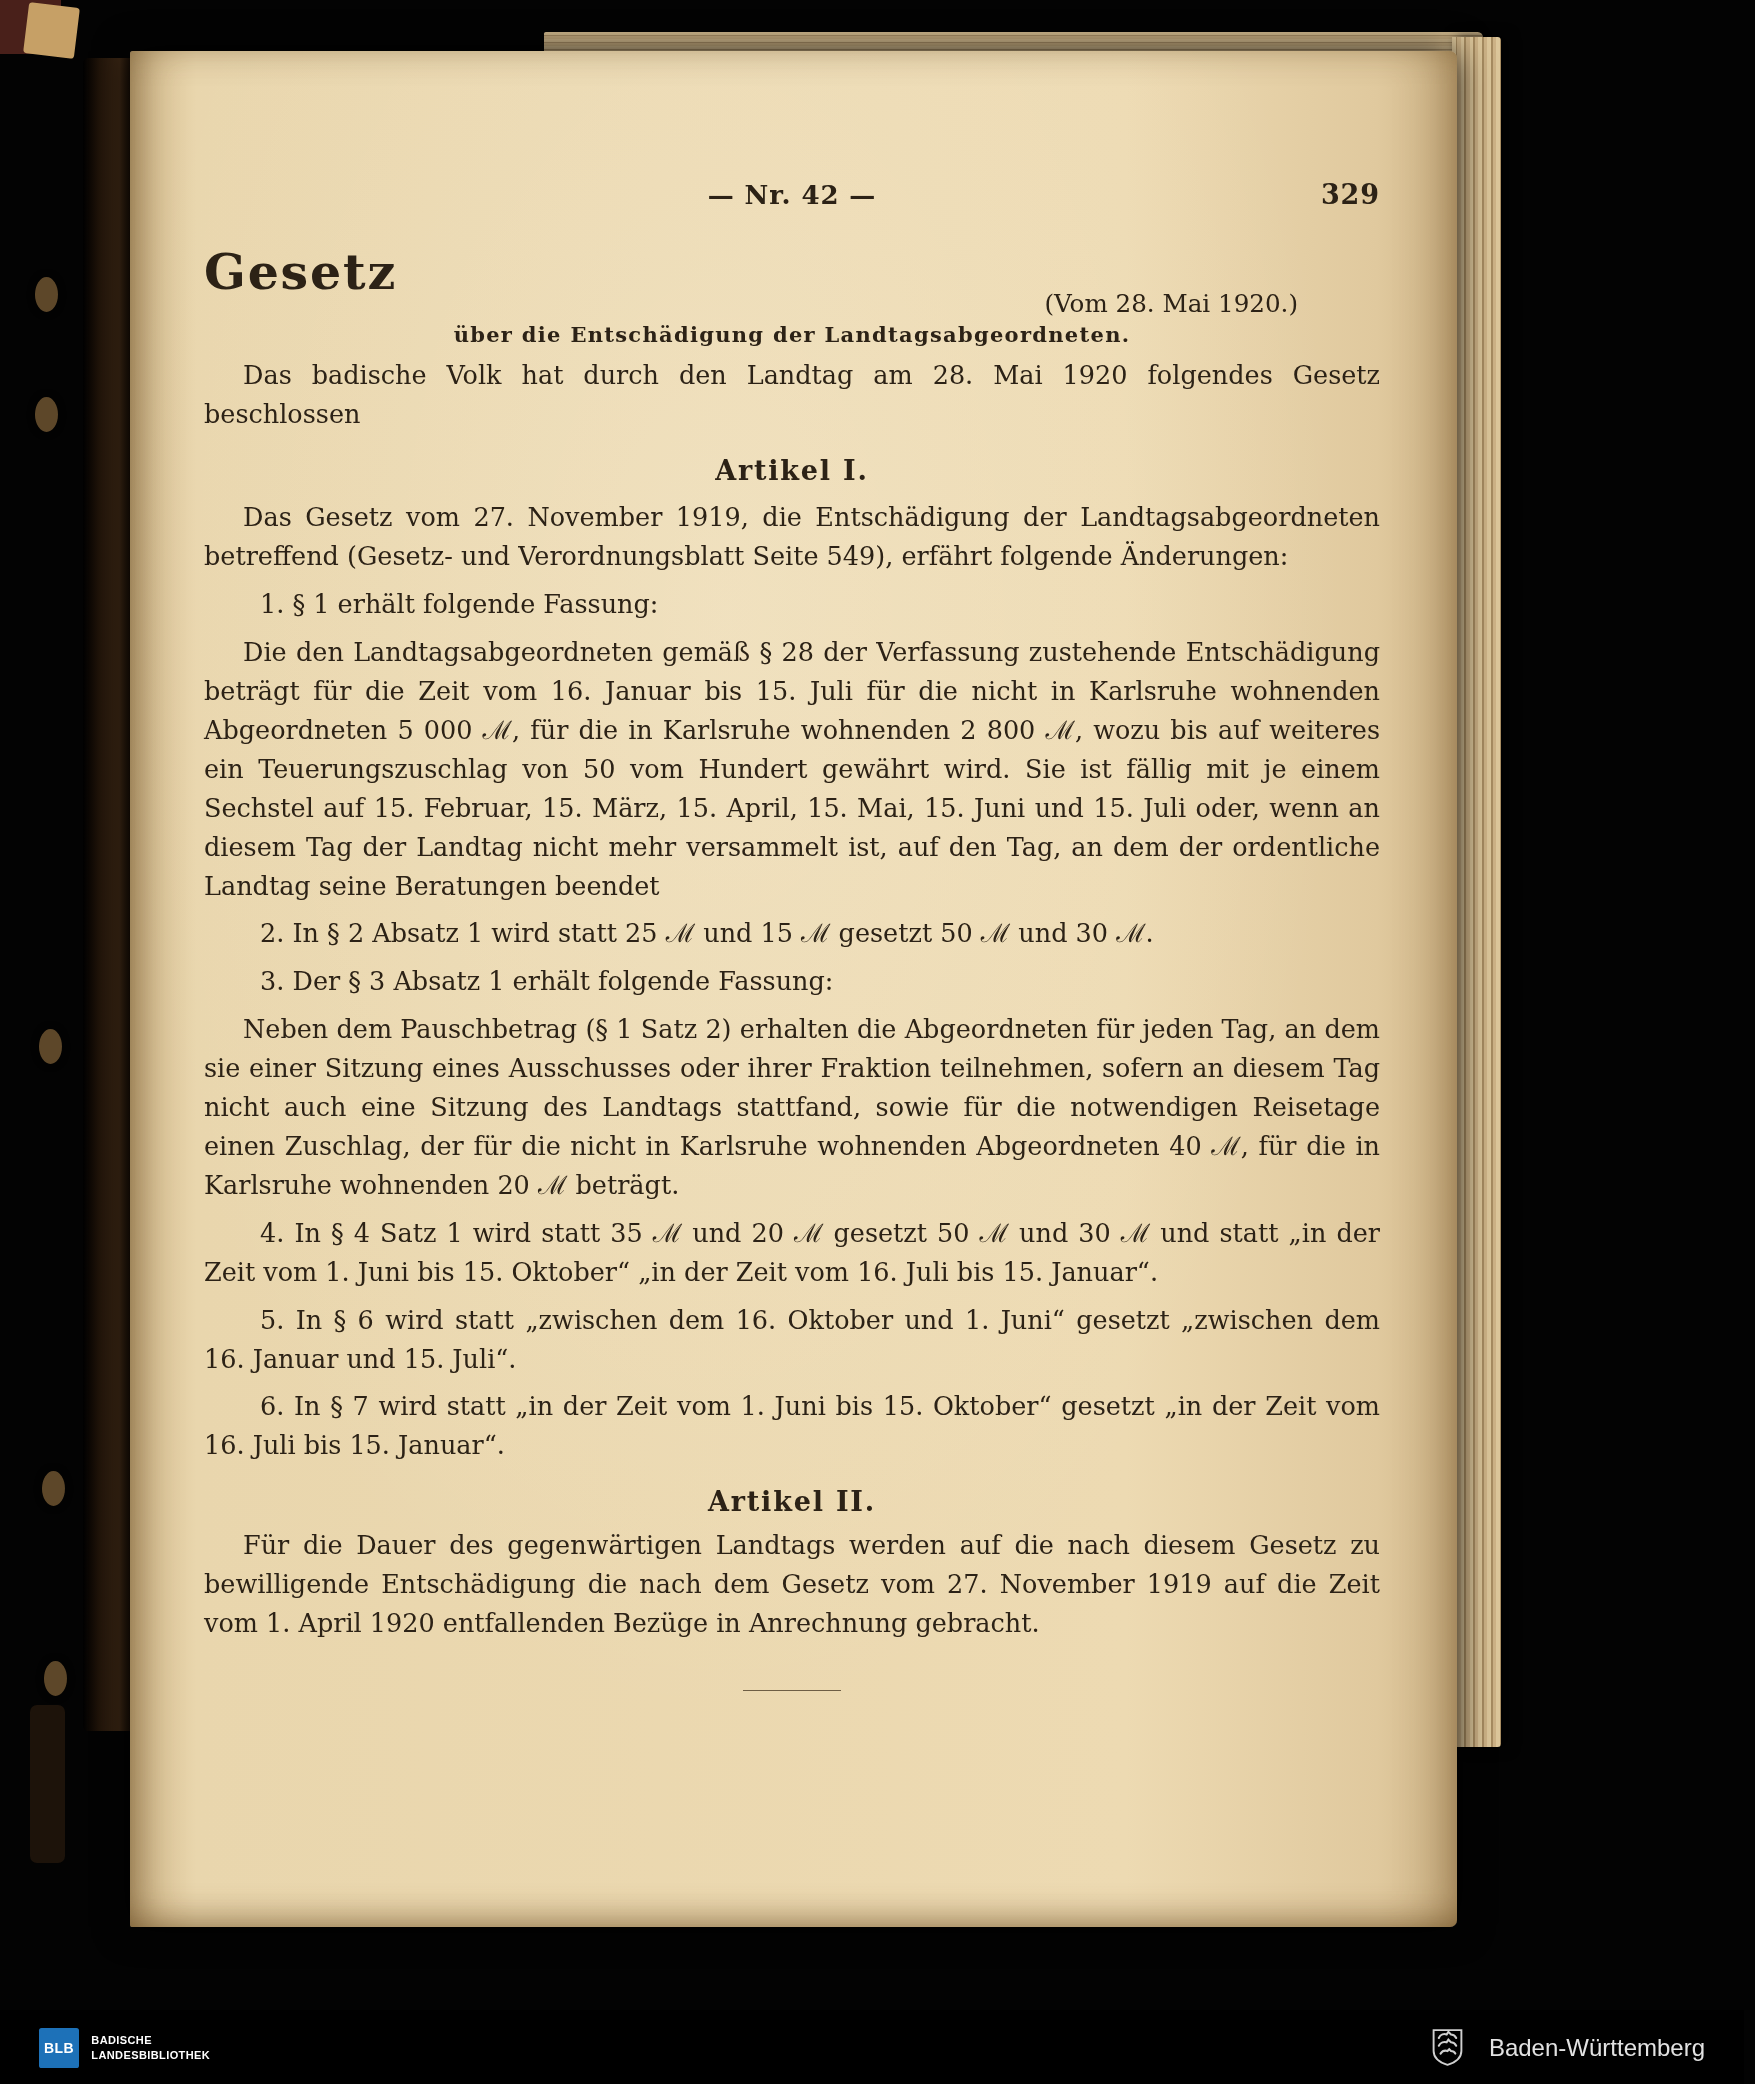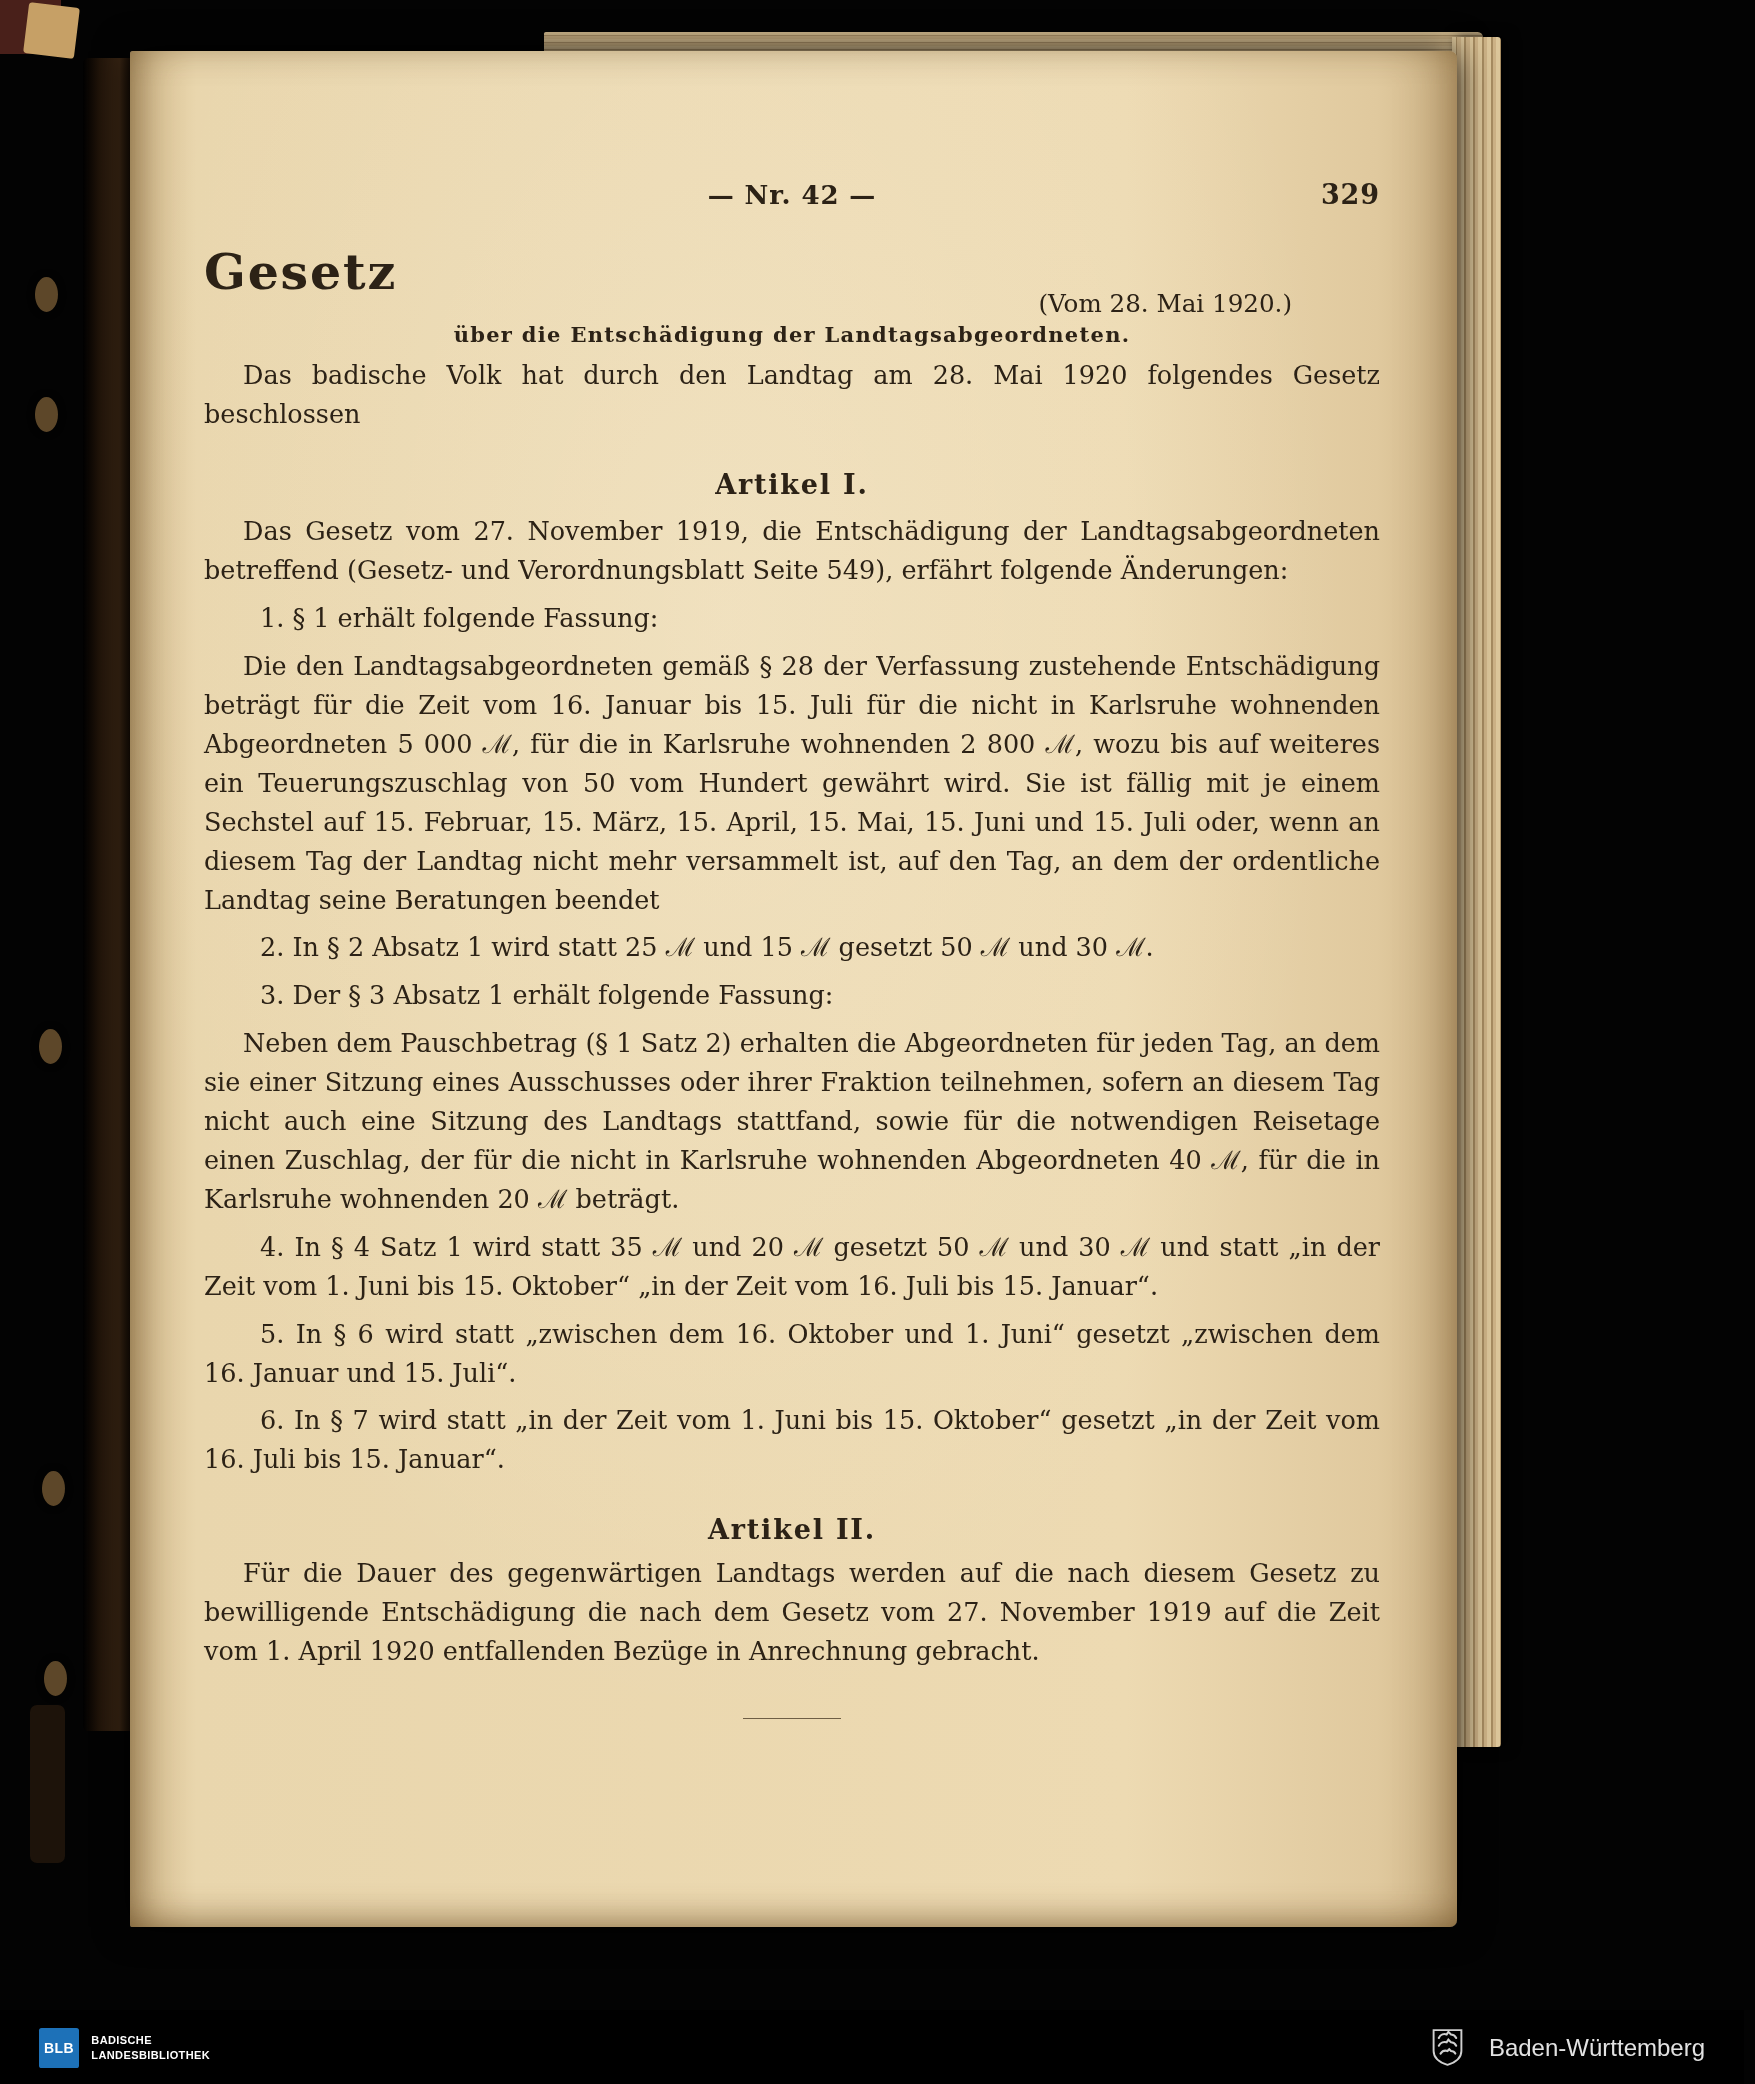--- a/index.html
+++ b/index.html
@@ -43,32 +43,32 @@
     border-radius:2.6px 7px 7px 2.6px; color:#2c2216; }
   .page-inner { padding:128px 77px 0 74px; }
 
   .pg-header { display:grid; grid-template-columns:1fr auto 1fr; align-items:baseline;
     font-size:26px; letter-spacing:0.9px; }
   .pg-header .nr { font-weight:700; }
   .pg-header .pageno { justify-self:end; font-weight:700; font-size:27px; }
 
   .title-row { position:relative; margin-top:33px; text-align:left; }
   .title-row h1 { font-size:49px; font-weight:700; letter-spacing:1.8px; display:inline-block; }
-  .date-note { position:absolute; right:88px; top:46px; font-size:24.6px; white-space:nowrap; }
+  .date-note { position:absolute; right:82px; top:46px; font-size:24.6px; white-space:nowrap; }
 
   .subtitle { margin-top:21px; text-align:center; font-size:21px; font-weight:700;
     letter-spacing:1.3px; }
 
   p.body { font-size:25.5px; line-height:39px; text-align:justify; margin-top:8.8px; }
   p.first-after-head { margin-top:12.3px; }
   .indent { text-indent:39px; }
   .num { text-indent:56px; margin-top:14px; }
   .intro { margin-top:37px; }
 
-  h2.article { margin-top:35px; text-align:center; font-size:27px; font-weight:700;
+  h2.article { margin-top:21px; text-align:center; font-size:27px; font-weight:700;
     letter-spacing:1.8px; }
 
   .end-rule { width:98px; border-top:1.8px solid #6e5e45; margin:47px auto 0; }
 
   
   .footer { position:absolute; left:0; bottom:0; width:1744px; height:75px;
     background:#000; display:flex; align-items:center; justify-content:space-between;
     padding:0 39px; font-family:"Liberation Sans","DejaVu Sans",sans-serif; }
   .f-left { display:flex; align-items:center; text-decoration:none; cursor:pointer; }
   .blb-badge { width:40px; height:40px; background:#1d71b8; color:#fff; border-radius:2.6px;

